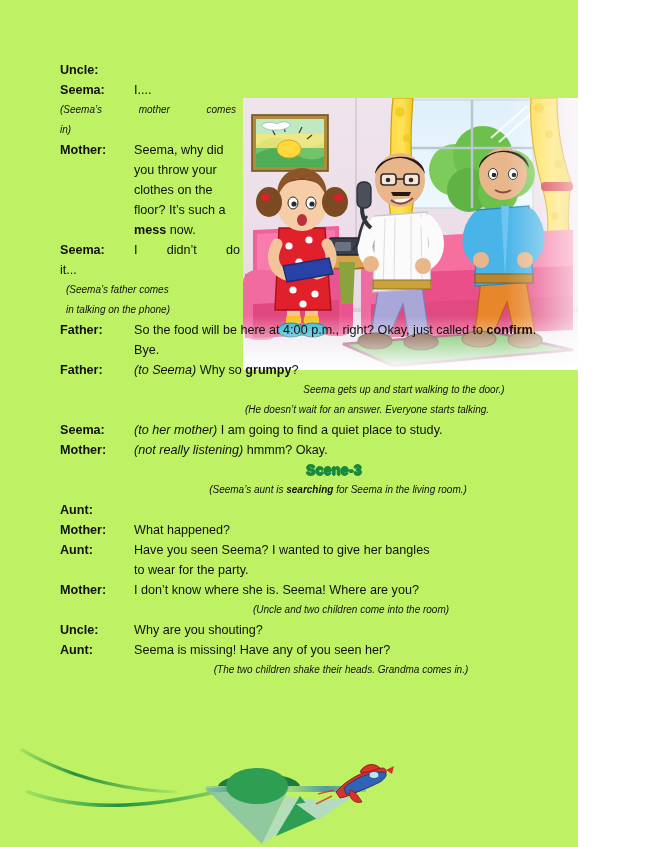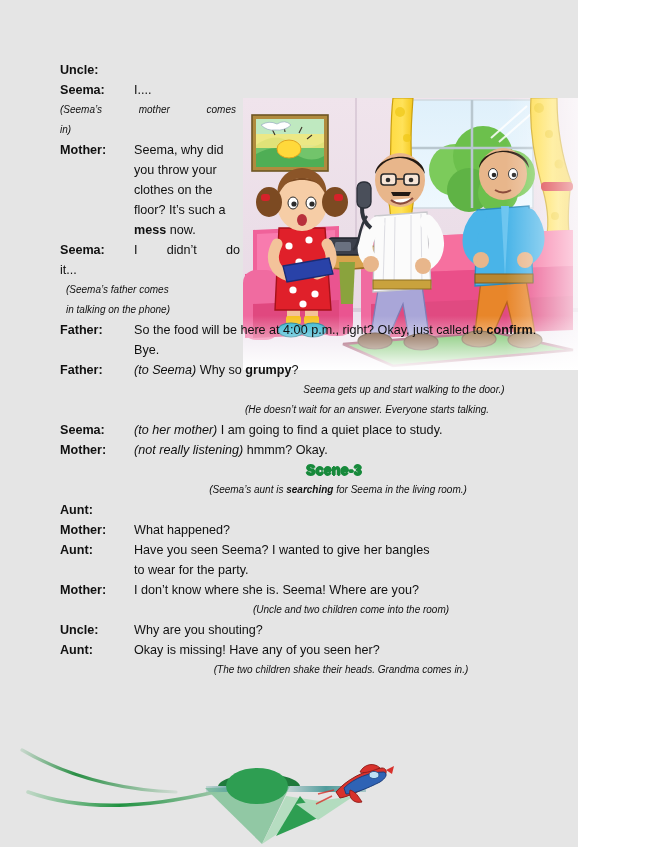--- a/index.html
+++ b/index.html
@@ -4,21 +4,21 @@
 <style>
   html, body {
     margin: 0;
     padding: 0;
     background: #ffffff;
   }
   .page {
     position: relative;
     width: 578px;
     height: 847px;
-    background: #e5e5e5;
+    background: #bef264;
     font-family: "Liberation Sans", sans-serif;
     overflow: hidden;
   }
 
   
   .script {
     position: absolute;
     left: 60px;
     top: 60px;
     width: 548px;
@@ -421,21 +421,21 @@
 
     <div class="stage center-u">(Uncle and two children come into the room)</div>
 
     <div class="line">
       <span class="speaker">Uncle:</span>
       <span class="speech">Why are you shouting?</span>
     </div>
 
     <div class="line">
       <span class="speaker">Aunt:</span>
-      <span class="speech">Okay is missing! Have any of you seen her?</span>
+      <span class="speech">Seema is missing! Have any of you seen her?</span>
     </div>
 
     <div class="stage center-g">(The two children shake their heads. Grandma comes in.)</div>
   </div>
 
   <div class="footer">
     <svg viewBox="0 0 667 103" width="667" height="103" xmlns="http://www.w3.org/2000/svg">
       <defs>
         <linearGradient id="swoosh1" x1="0" y1="0" x2="1" y2="0">
           <stop offset="0%" stop-color="#1f8a3c" stop-opacity="0.15"></stop>

